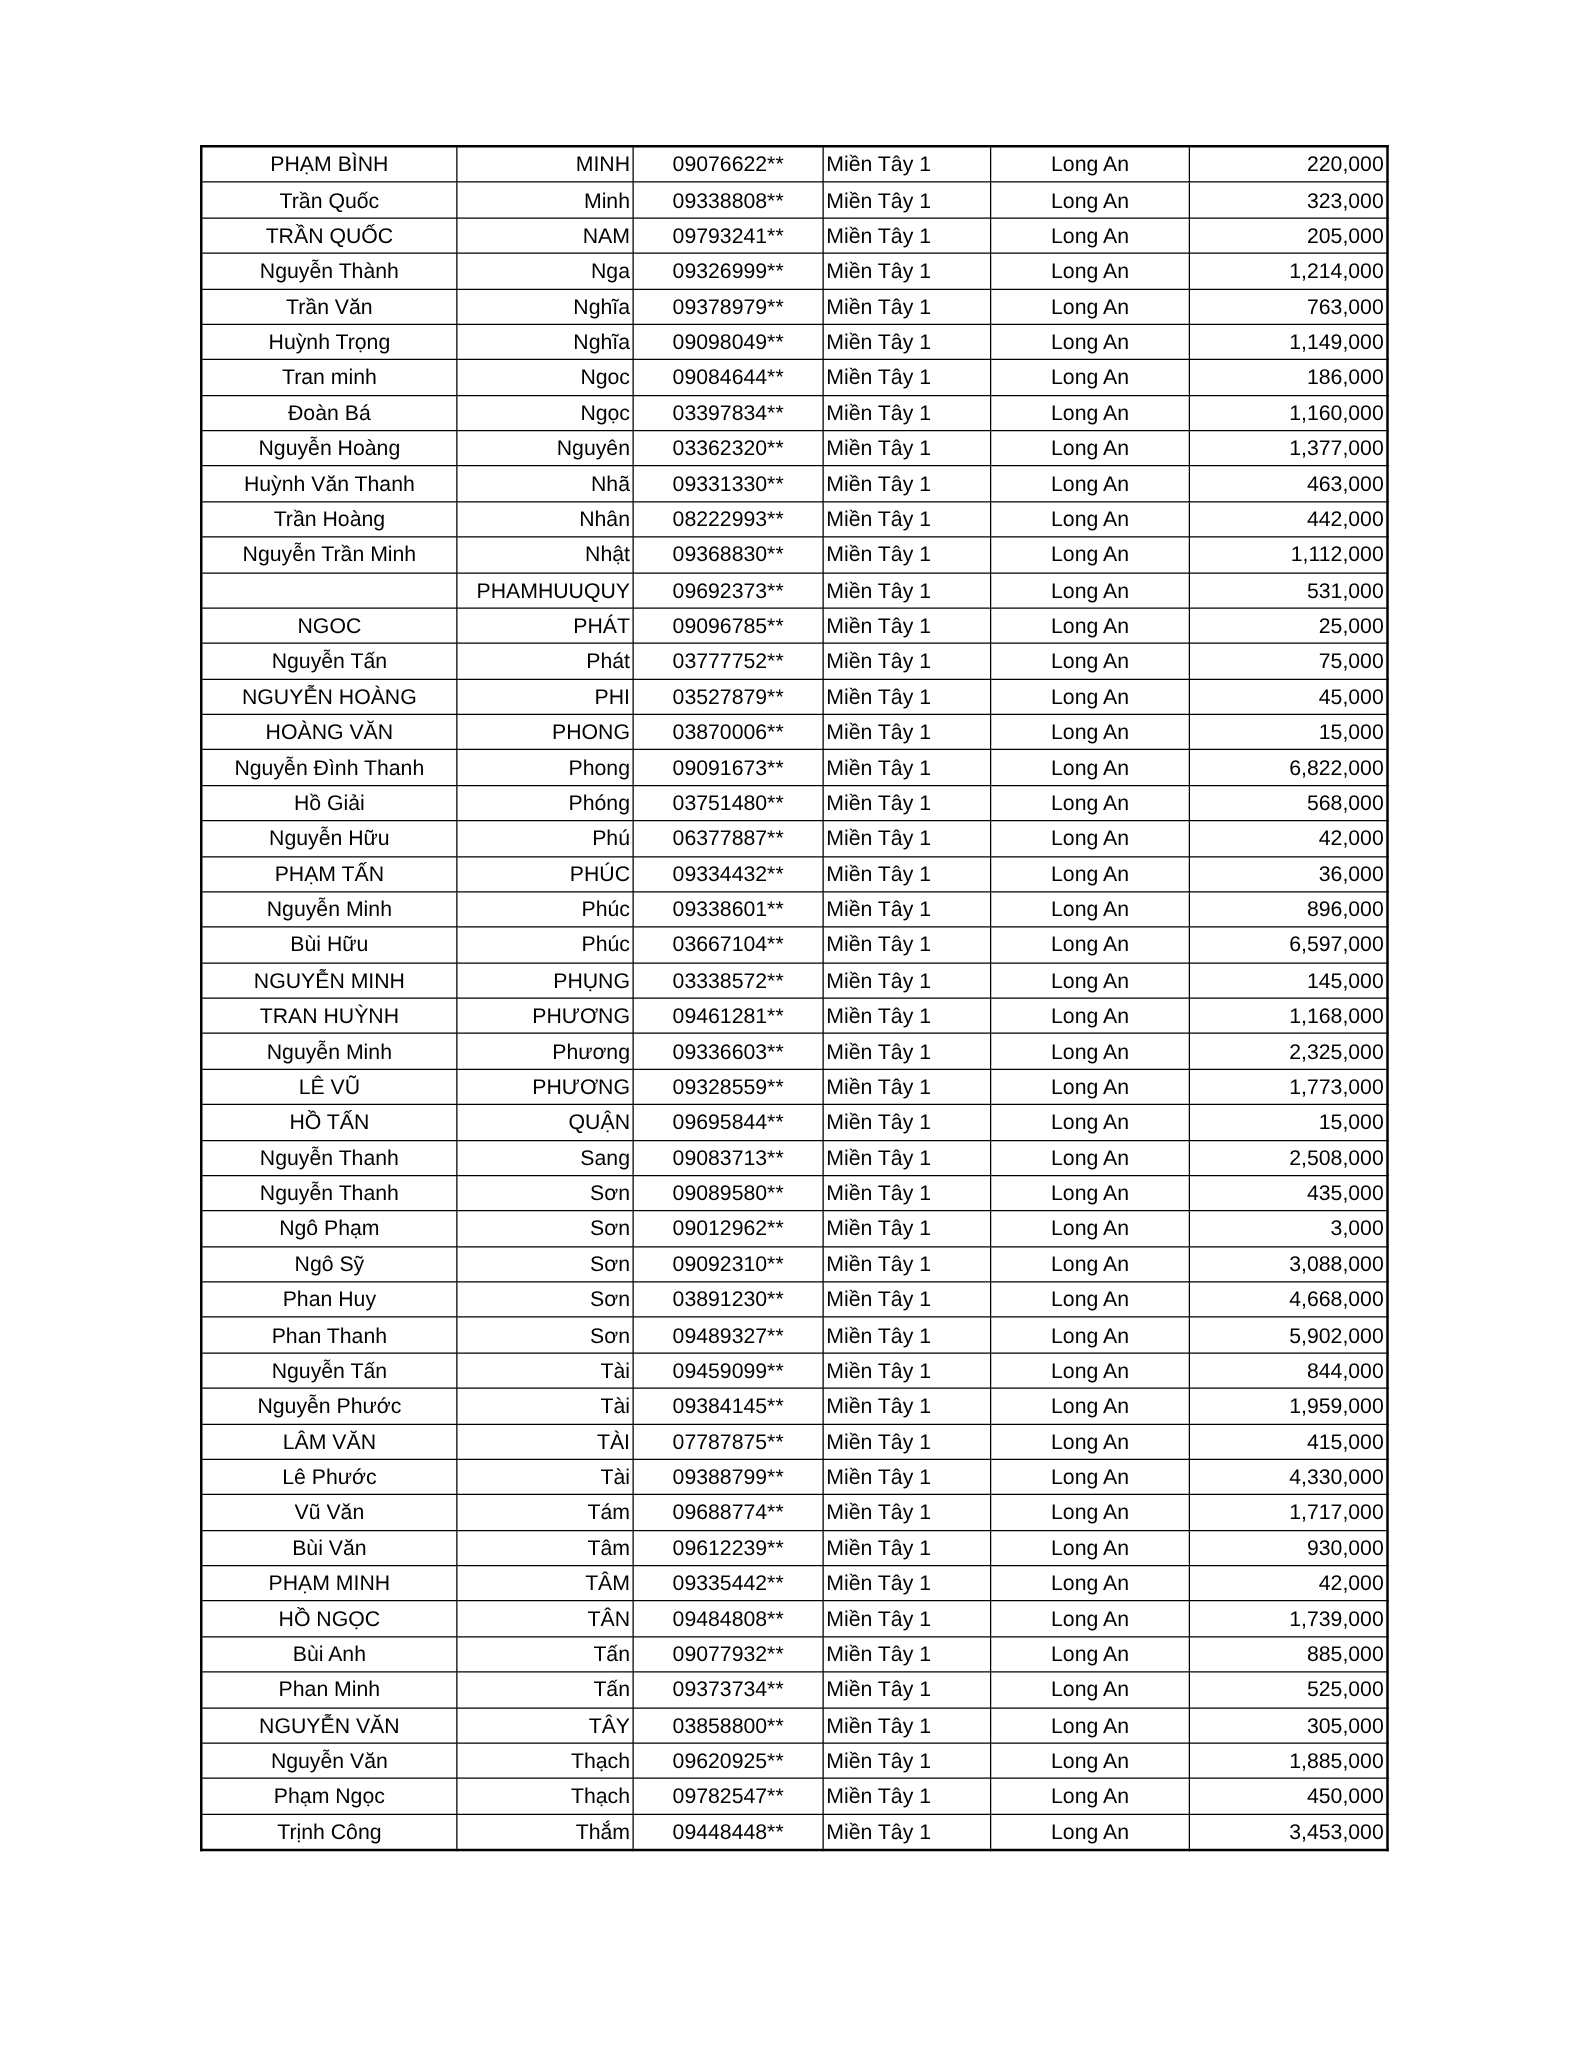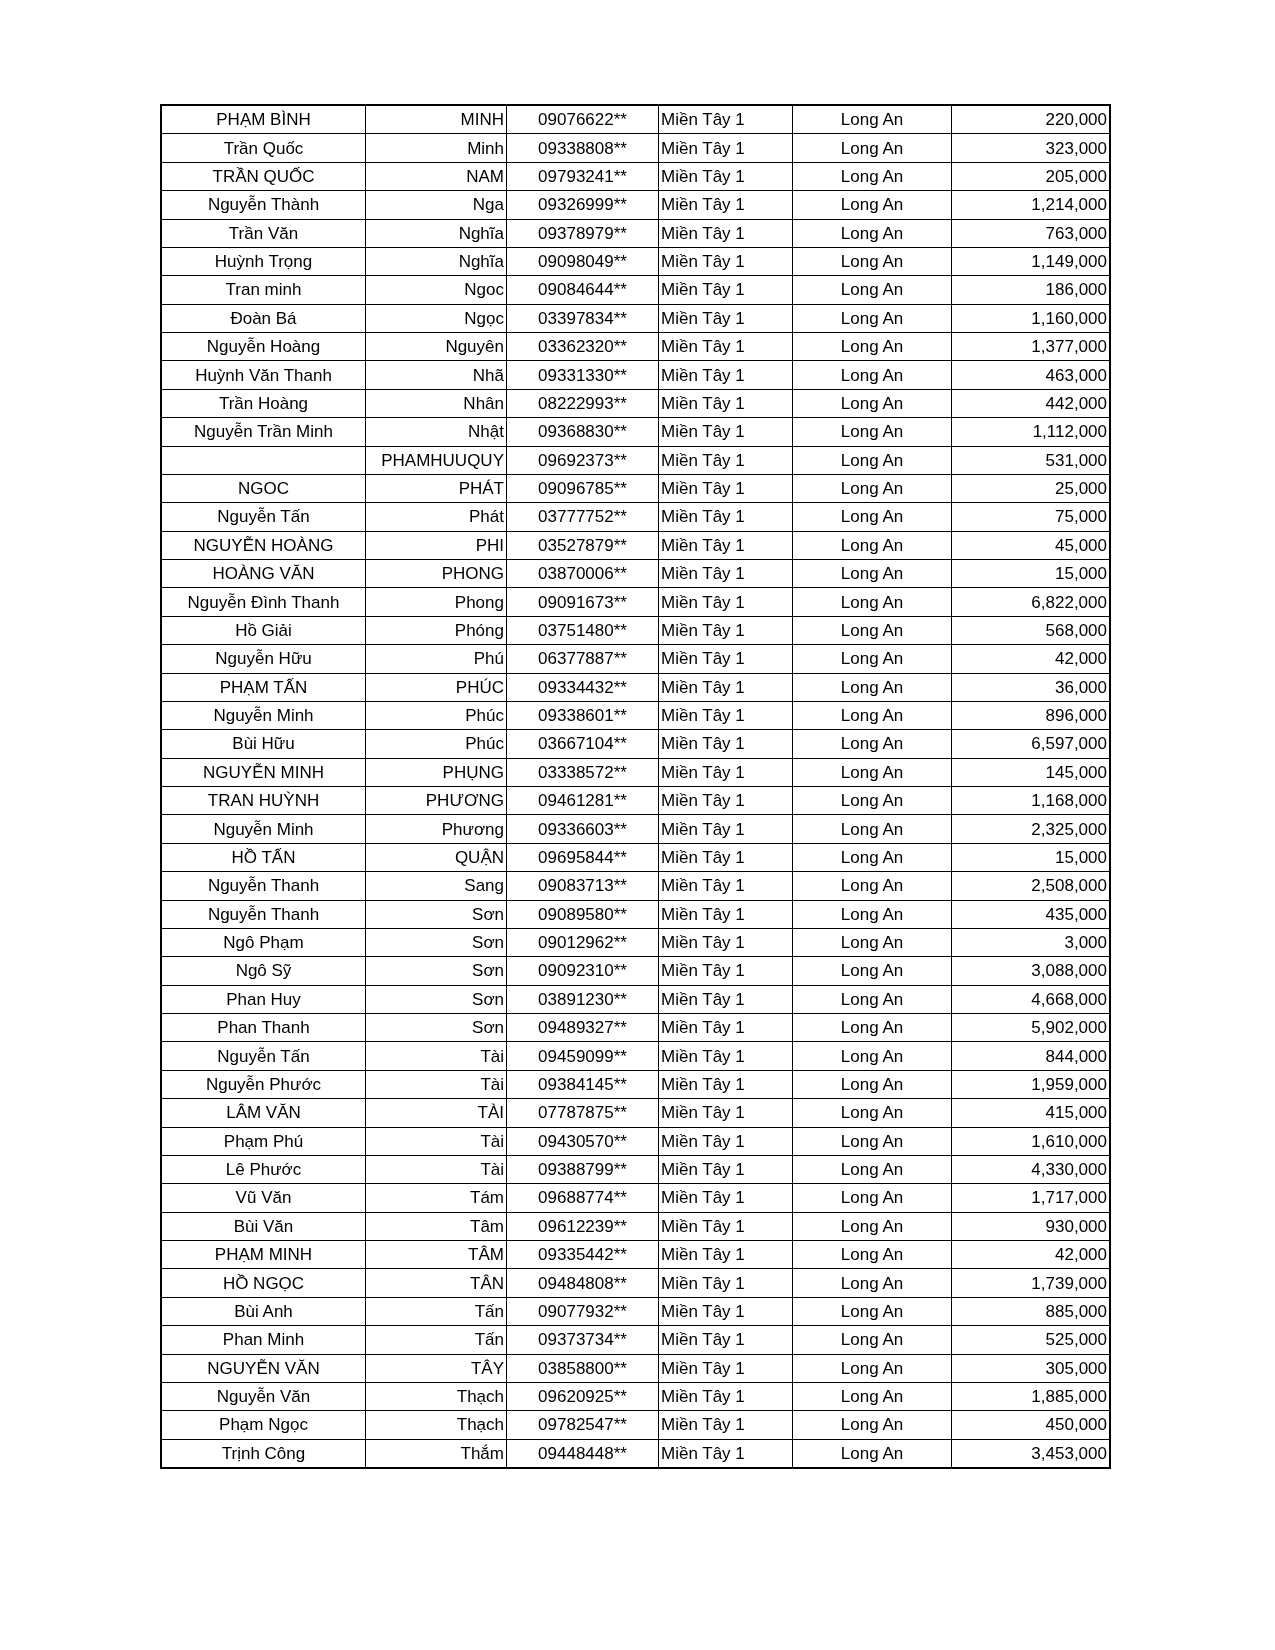--- a/index.html
+++ b/index.html
@@ -11,21 +11,21 @@
     position: relative;
     width: 1275px;
     height: 1650px;
     background: #ffffff;
     font-family: "Liberation Sans", sans-serif;
     color: #000000;
   }
   table.data-grid {
     position: absolute;
     left: 160px;
-    top: 104px;
+    top: 116px;
     border-collapse: collapse;
     table-layout: fixed;
     border: 2px solid #000000;
   }
   table.data-grid td {
     border: 1.5px solid #000000;
     height: 25px; 
     padding: 1.2px 2px;
     font-size: 17px;
     line-height: 25px;
@@ -280,20 +280,28 @@
 
   <tr>
     <td class="c-first">Nguyễn Minh</td>
     <td class="c-last">Phương</td>
     <td class="c-phone">09336603**</td>
     <td class="c-region">Miền Tây 1</td>
     <td class="c-province">Long An</td>
     <td class="c-amount">2,325,000</td>
   </tr>
 
+  <tr>
+    <td class="c-first">LÊ VŨ</td>
+    <td class="c-last">PHƯƠNG</td>
+    <td class="c-phone">09328559**</td>
+    <td class="c-region">Miền Tây 1</td>
+    <td class="c-province">Long An</td>
+    <td class="c-amount">1,773,000</td>
+  </tr>
 
   <tr>
     <td class="c-first">HỒ TẤN</td>
     <td class="c-last">QUẬN</td>
     <td class="c-phone">09695844**</td>
     <td class="c-region">Miền Tây 1</td>
     <td class="c-province">Long An</td>
     <td class="c-amount">15,000</td>
   </tr>
 
@@ -371,28 +379,20 @@
 
   <tr>
     <td class="c-first">LÂM VĂN</td>
     <td class="c-last">TÀI</td>
     <td class="c-phone">07787875**</td>
     <td class="c-region">Miền Tây 1</td>
     <td class="c-province">Long An</td>
     <td class="c-amount">415,000</td>
   </tr>
 
-  <tr>
-    <td class="c-first">Phạm Phú</td>
-    <td class="c-last">Tài</td>
-    <td class="c-phone">09430570**</td>
-    <td class="c-region">Miền Tây 1</td>
-    <td class="c-province">Long An</td>
-    <td class="c-amount">1,610,000</td>
-  </tr>
 
   <tr>
     <td class="c-first">Lê Phước</td>
     <td class="c-last">Tài</td>
     <td class="c-phone">09388799**</td>
     <td class="c-region">Miền Tây 1</td>
     <td class="c-province">Long An</td>
     <td class="c-amount">4,330,000</td>
   </tr>
 

